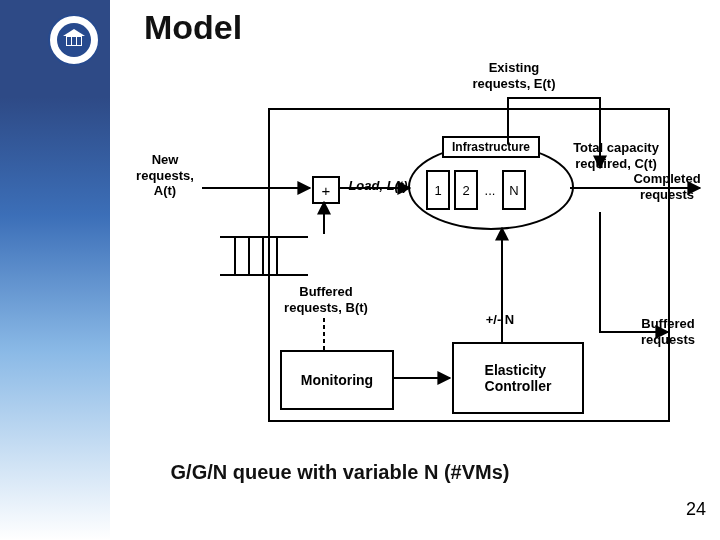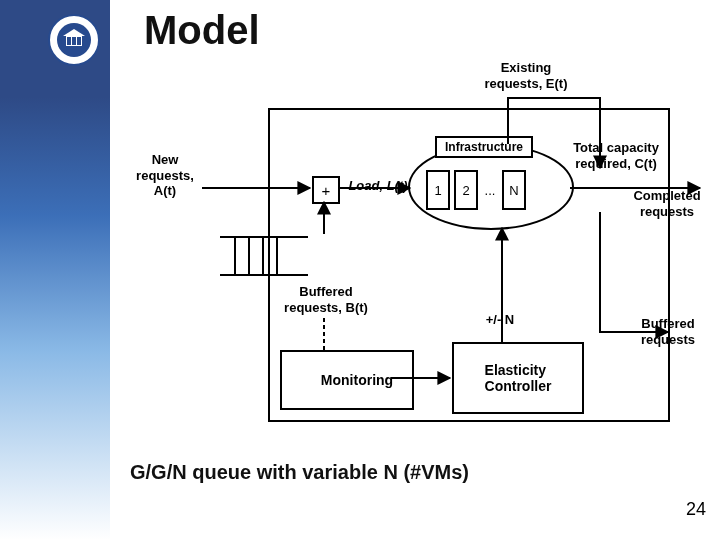--- a/index.html
+++ b/index.html
@@ -1,21 +1,21 @@
 <!DOCTYPE html>
 <html><head>
 <meta charset="utf-8">
 <style>
   html,body{margin:0;padding:0;font-family:"Segoe UI",Arial,sans-serif;background:#fff}
   .slide{position:relative;width:720px;height:540px;overflow:hidden}
   .sidebar{position:absolute;left:0;top:0;width:110px;height:540px;
     background:linear-gradient(to bottom,#2e4a86 0%,#2e4a86 18%,#3c6fb8 40%,#8ab9e6 65%,#ffffff 100%)}
   .logo{position:absolute;left:48px;top:14px;width:52px;height:52px}
-  .title{position:absolute;left:144px;top:8px;font-size:40px;font-weight:800;color:#111}
-  .caption{position:absolute;left:130px;top:460px;width:420px;text-align:left;
+  .title{position:absolute;left:144px;top:8px;font-size:34px;font-weight:800;color:#111}
+  .caption{position:absolute;left:130px;top:460px;width:420px;text-align:center;
     font-size:20px;font-weight:800;color:#111;line-height:1.25}
   .page{position:absolute;right:14px;bottom:20px;font-size:18px;color:#000}
   .diagram{position:absolute;left:120px;top:60px;width:580px;height:380px}
   .abs{position:absolute}
   .lbl{color:#000;font-size:13px;line-height:1.2;text-align:center;font-weight:700}
   .thin{font-weight:600}
   .box{border:2px solid #000;background:#fff;display:flex;align-items:center;justify-content:center}
   .ellipse{border:2px solid #000;border-radius:50%/50%;background:#fff;position:absolute}
   .vmbox{border:2px solid #000;width:20px;height:36px;display:flex;align-items:center;justify-content:center;font-size:13px}
   .svg-arr{position:absolute;left:0;top:0;overflow:visible}
@@ -42,51 +42,51 @@
 
   <div class="title">Model</div>
   <div class="caption">G/G/N queue with variable N (#VMs)</div>
   <div class="page">24</div>
 
   <div class="diagram">
 
     <div class="abs box" style="left:148px;top:48px;width:398px;height:310px;"></div>
 
     <div class="ellipse" style="left:288px;top:84px;width:162px;height:82px;"></div>
-    <div class="abs box" style="left:315px;top:76px;width:94px;height:18px;font-size:12px;font-weight:600;">Infrastructure</div>
+    <div class="abs box" style="left:322px;top:76px;width:94px;height:18px;font-size:12px;font-weight:600;">Infrastructure</div>
     <div class="abs" style="left:306px;top:110px;display:flex;gap:4px;align-items:center;">
       <div class="vmbox">1</div>
       <div class="vmbox">2</div>
       <div style="font-size:13px;width:16px;text-align:center;">...</div>
       <div class="vmbox">N</div>
     </div>
 
     <div class="abs box" style="left:192px;top:116px;width:24px;height:24px;font-size:15px;">+</div>
 
     <div class="abs" style="left:100px;top:176px;width:88px;height:36px;border-top:2px solid #000;border-bottom:2px solid #000;">
       <div style="position:absolute;left:14px;top:0;bottom:0;border-left:2px solid #000;"></div>
       <div style="position:absolute;left:28px;top:0;bottom:0;border-left:2px solid #000;"></div>
       <div style="position:absolute;left:42px;top:0;bottom:0;border-left:2px solid #000;"></div>
       <div style="position:absolute;left:56px;top:0;bottom:0;border-left:2px solid #000;"></div>
     </div>
 
-    <div class="abs box" style="left:160px;top:290px;width:110px;height:56px;font-size:14px;font-weight:600;padding-left:20px;">Monitoring</div>
+    <div class="abs box" style="left:160px;top:290px;width:110px;height:56px;font-size:14px;font-weight:600;">Monitoring</div>
 
     <div class="abs box" style="left:332px;top:282px;width:128px;height:68px;font-size:14px;font-weight:600;white-space:pre-line;">Elasticity
 Controller</div>
 
     <div class="abs lbl" style="left:8px;top:92px;width:74px;white-space:pre-line;">New
 requests,
 A(t)</div>
     <div class="abs lbl thin" style="left:228px;top:118px;width:60px;font-style:italic;">Load, L(t)</div>
-    <div class="abs lbl" style="left:346px;top:0px;width:96px;white-space:pre-line;margin-left:12px;">Existing
+    <div class="abs lbl" style="left:346px;top:0px;width:96px;white-space:pre-line;">Existing
 requests, E(t)</div>
     <div class="abs lbl" style="left:448px;top:80px;width:96px;white-space:pre-line;">Total capacity
 required, C(t)</div>
-    <div class="abs lbl" style="left:507px;top:128px;width:80px;white-space:pre-line;">Completed
+    <div class="abs lbl" style="left:507px;top:111px;width:80px;white-space:pre-line;">Completed
 requests</div>
     <div class="abs lbl" style="left:160px;top:224px;width:92px;white-space:pre-line;">Buffered
 requests, B(t)</div>
     <div class="abs lbl" style="left:508px;top:256px;width:80px;white-space:pre-line;">Buffered
 requests</div>
     <div class="abs lbl thin" style="left:360px;top:252px;width:40px;">+/- N</div>
 
     <svg class="svg-arr" width="580" height="380">
       <defs>
         <marker id="ah" viewBox="0 0 10 10" refX="9" refY="5" markerWidth="7" markerHeight="7" orient="auto-start-reverse">

